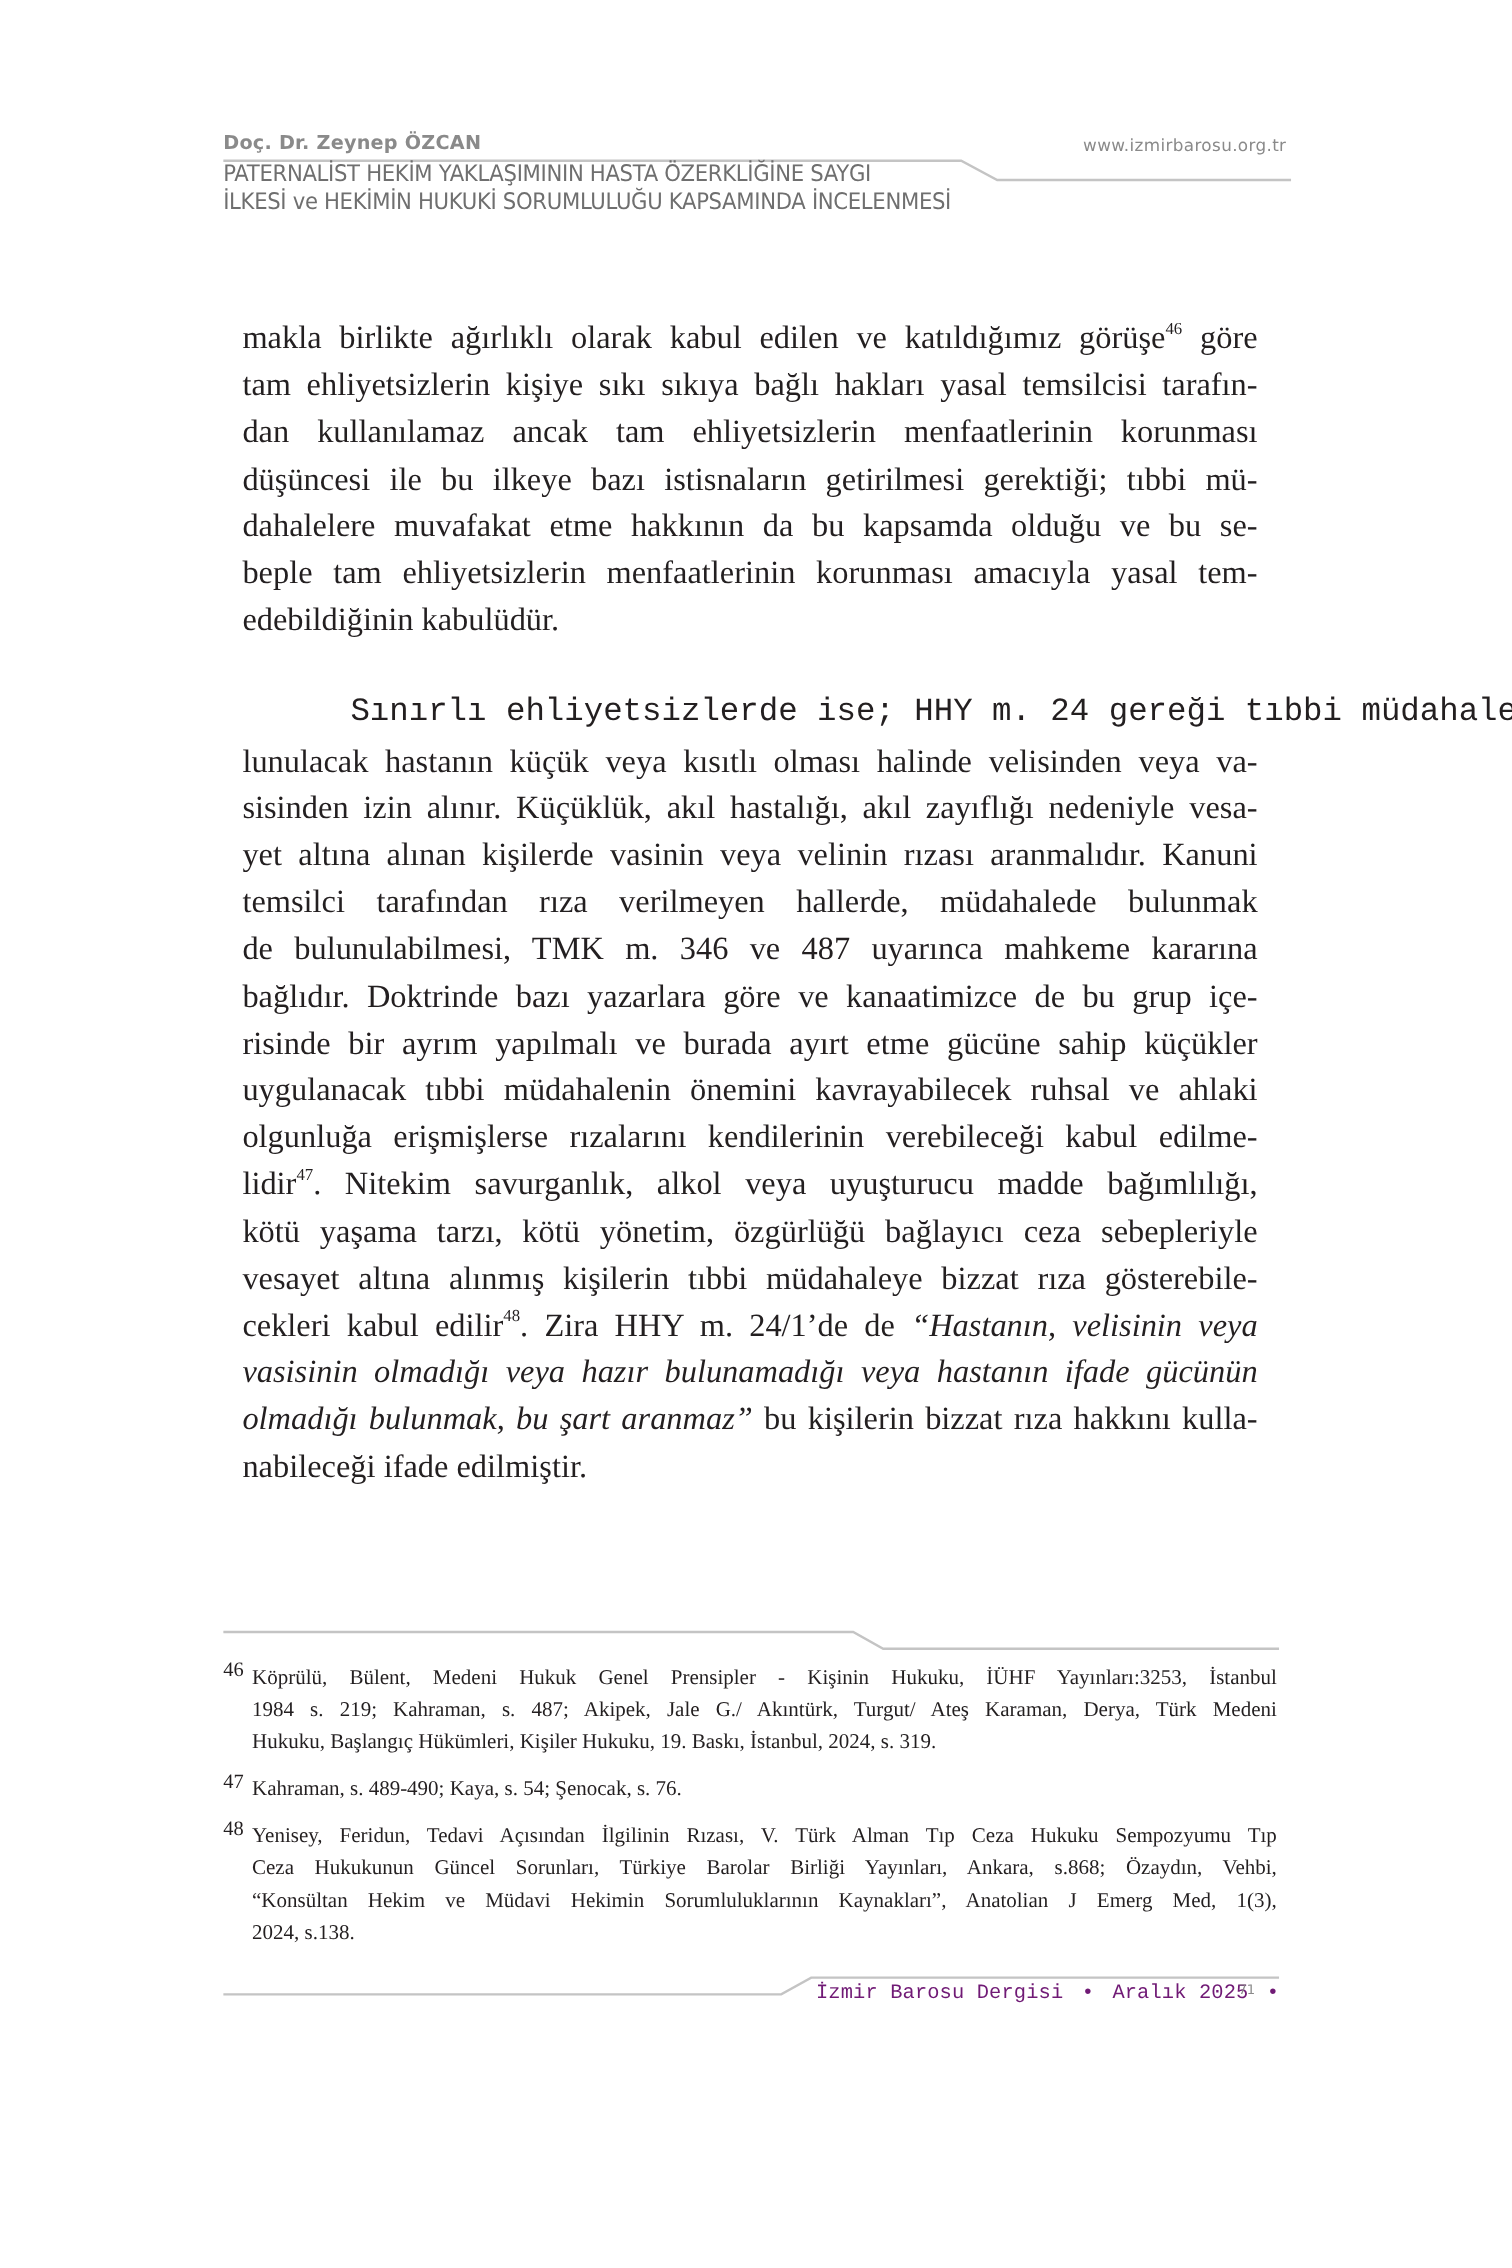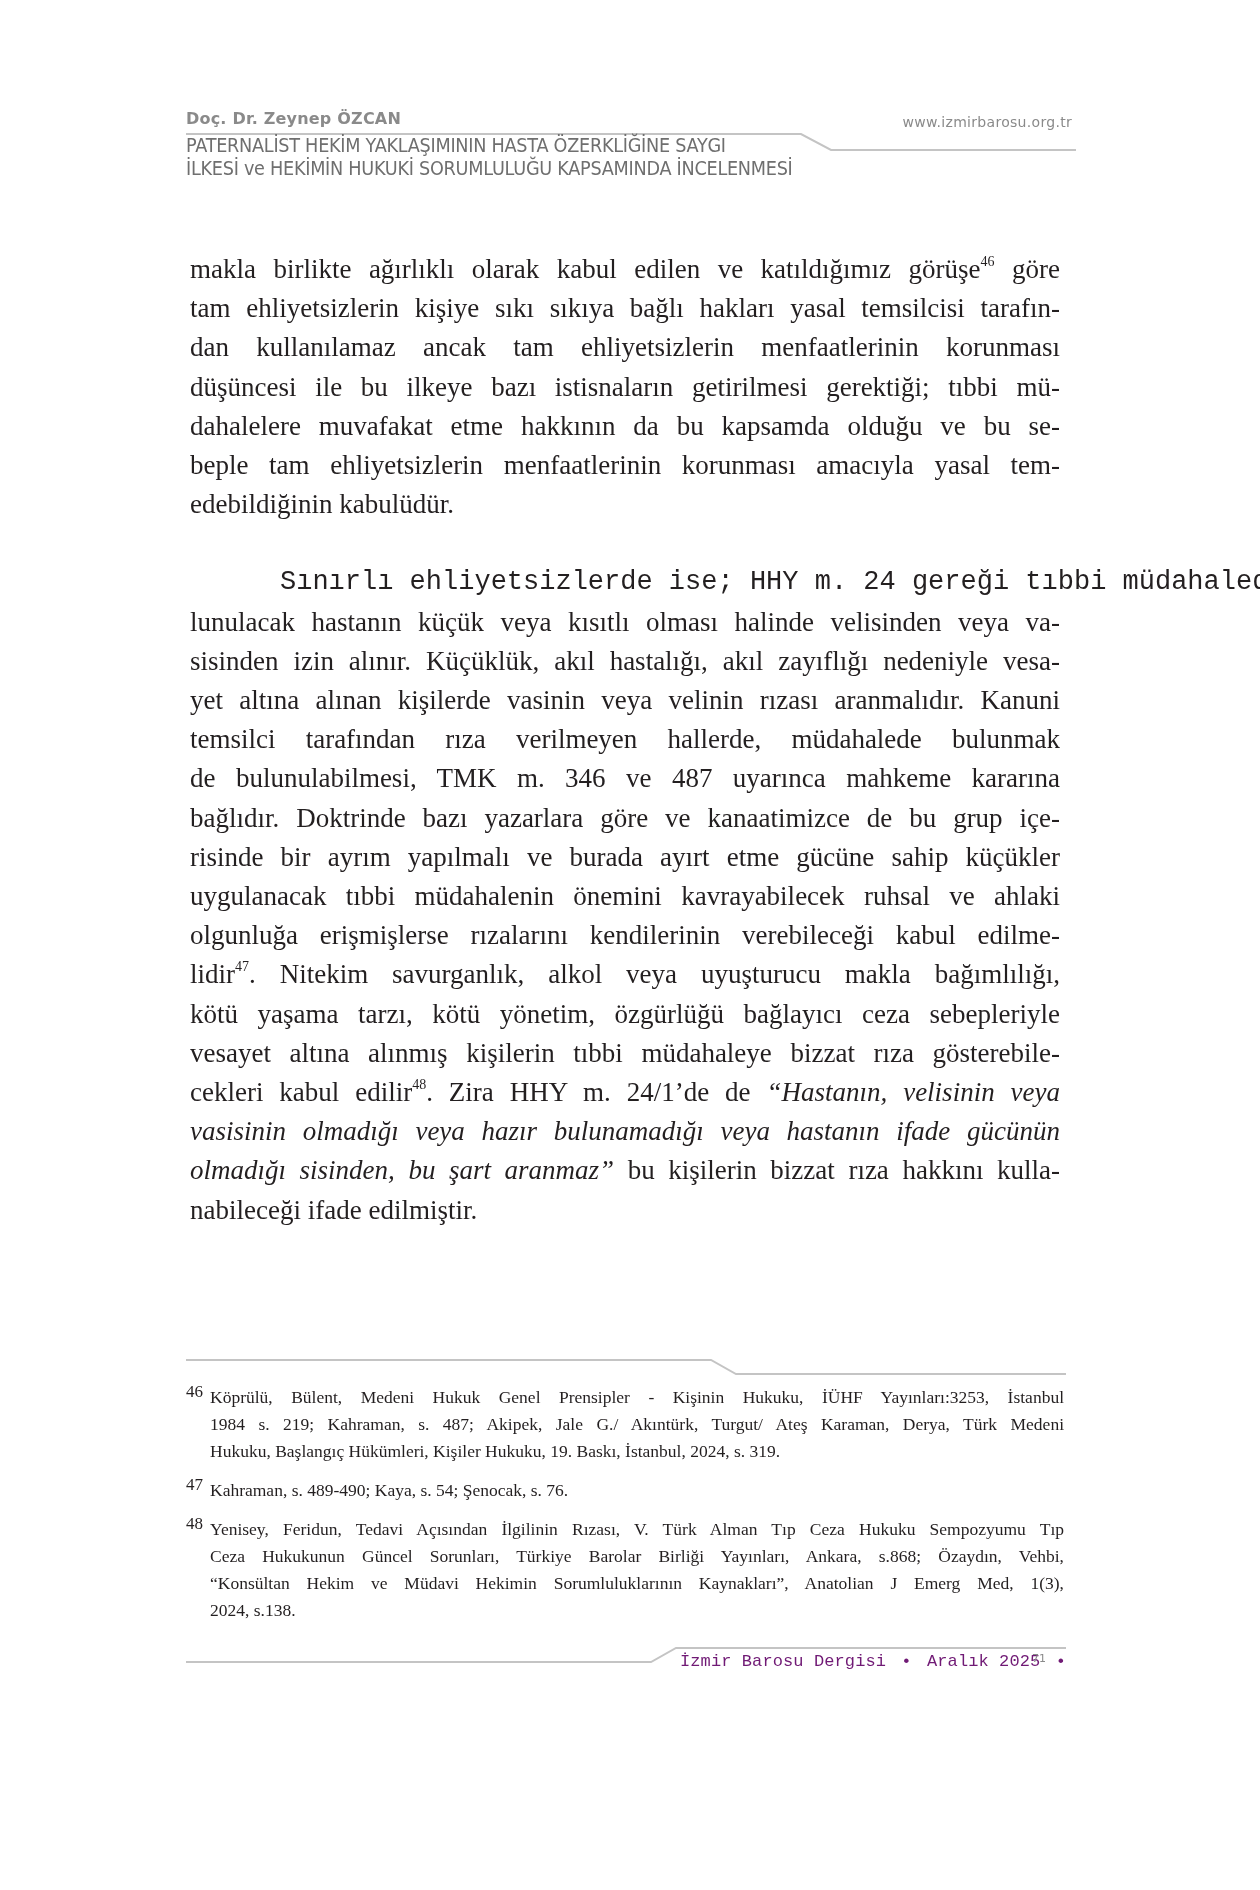--- a/index.html
+++ b/index.html
@@ -72,21 +72,21 @@
       position: absolute;
       left: 186px;
       top: 246px;
       width: 878px;
       font-size: 27px;
       line-height: 39.2px;
       text-align: justify;
       color: #231f20;
     }
     .body-text p {
-      margin: 4px;
+      margin: 16px;
       text-align-last: left;
     }
     .body-text p.indent {
       text-indent: 45px;
       margin-top: 39px;
     }
     .body-text .line {
       display: block;
       text-align: justify;
       text-align-last: justify;
@@ -203,26 +203,26 @@
     <span class="line" style="padding-left:45px;font-family:Liberation Mono, monospace;">Sınırlı ehliyetsizlerde ise; HHY m. 24 gereği tıbbi müdahalede bu-</span>
     <span class="line" style="text-indent:0;">lunulacak hastanın küçük veya kısıtlı olması halinde velisinden veya va-</span>
     <span class="line" style="text-indent:0;">sisinden izin alınır. Küçüklük, akıl hastalığı, akıl zayıflığı nedeniyle vesa-</span>
     <span class="line" style="text-indent:0;">yet altına alınan kişilerde vasinin veya velinin rızası aranmalıdır. Kanuni</span>
     <span class="line" style="text-indent:0;">temsilci tarafından rıza verilmeyen hallerde, müdahalede bulunmak</span>
     <span class="line" style="text-indent:0;">de bulunulabilmesi, TMK m. 346 ve 487 uyarınca mahkeme kararına</span>
     <span class="line" style="text-indent:0;">bağlıdır. Doktrinde bazı yazarlara göre ve kanaatimizce de bu grup içe-</span>
     <span class="line" style="text-indent:0;">risinde bir ayrım yapılmalı ve burada ayırt etme gücüne sahip küçükler</span>
     <span class="line" style="text-indent:0;">uygulanacak tıbbi müdahalenin önemini kavrayabilecek ruhsal ve ahlaki</span>
     <span class="line" style="text-indent:0;">olgunluğa erişmişlerse rızalarını kendilerinin verebileceği kabul edilme-</span>
-    <span class="line" style="text-indent:0;"><span>lidir</span><sup class="fn">47</sup><span>. Nitekim savurganlık, alkol veya uyuşturucu makla bağımlılığı,</span></span>
+    <span class="line" style="text-indent:0;"><span>lidir</span><sup class="fn">47</sup><span>. Nitekim savurganlık, alkol veya uyuşturucu madde bağımlılığı,</span></span>
     <span class="line" style="text-indent:0;">kötü yaşama tarzı, kötü yönetim, özgürlüğü bağlayıcı ceza sebepleriyle</span>
     <span class="line" style="text-indent:0;">vesayet altına alınmış kişilerin tıbbi müdahaleye bizzat rıza gösterebile-</span>
     <span class="line" style="text-indent:0;"><span>cekleri kabul edilir</span><sup class="fn">48</sup><span>. Zira HHY m. 24/1’de de </span><span class="it">“Hastanın, velisinin veya</span></span>
     <span class="line it" style="text-indent:0;">vasisinin olmadığı veya hazır bulunamadığı veya hastanın ifade gücünün</span>
-    <span class="line" style="text-indent:0;"><span class="it">olmadığı sisinden, bu şart aranmaz”</span><span> bu kişilerin bizzat rıza hakkını kulla-</span></span>
+    <span class="line" style="text-indent:0;"><span class="it">olmadığı bulunmak, bu şart aranmaz”</span><span> bu kişilerin bizzat rıza hakkını kulla-</span></span>
     <span class="line last" style="text-indent:0;">nabileceği ifade edilmiştir.</span>
   </p>
 </div>
 
 <svg class="fn-rule" viewBox="0 0 880 20" preserveAspectRatio="none">
   <polyline points="0,2 525,2 550,16 880,16" fill="none" stroke="#c4c4c4" stroke-width="2"></polyline>
 </svg>
 
 <div class="footnotes">
   <div class="footnote">

